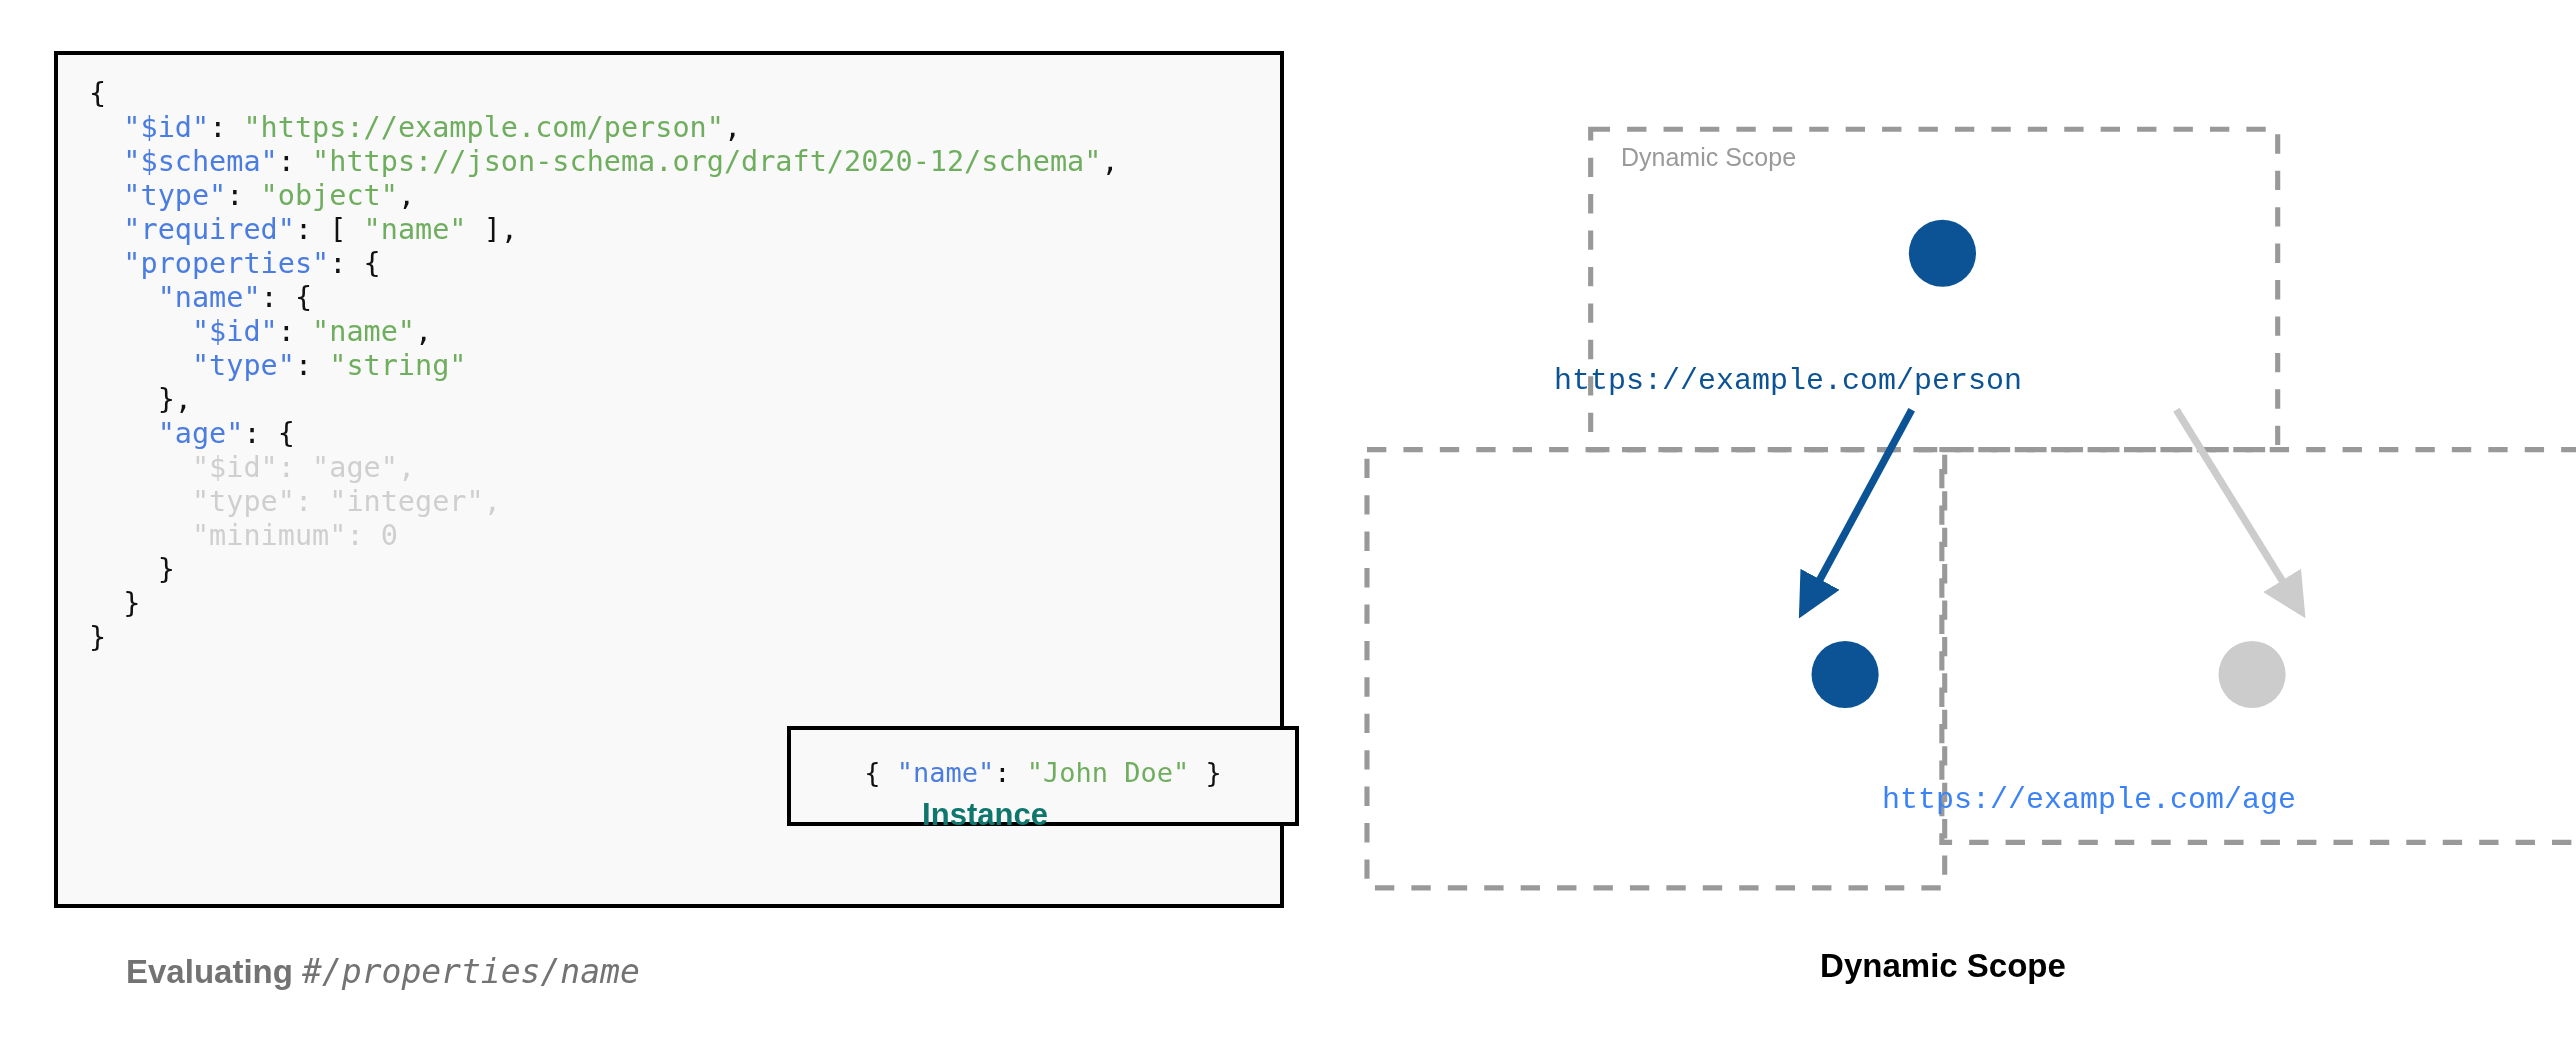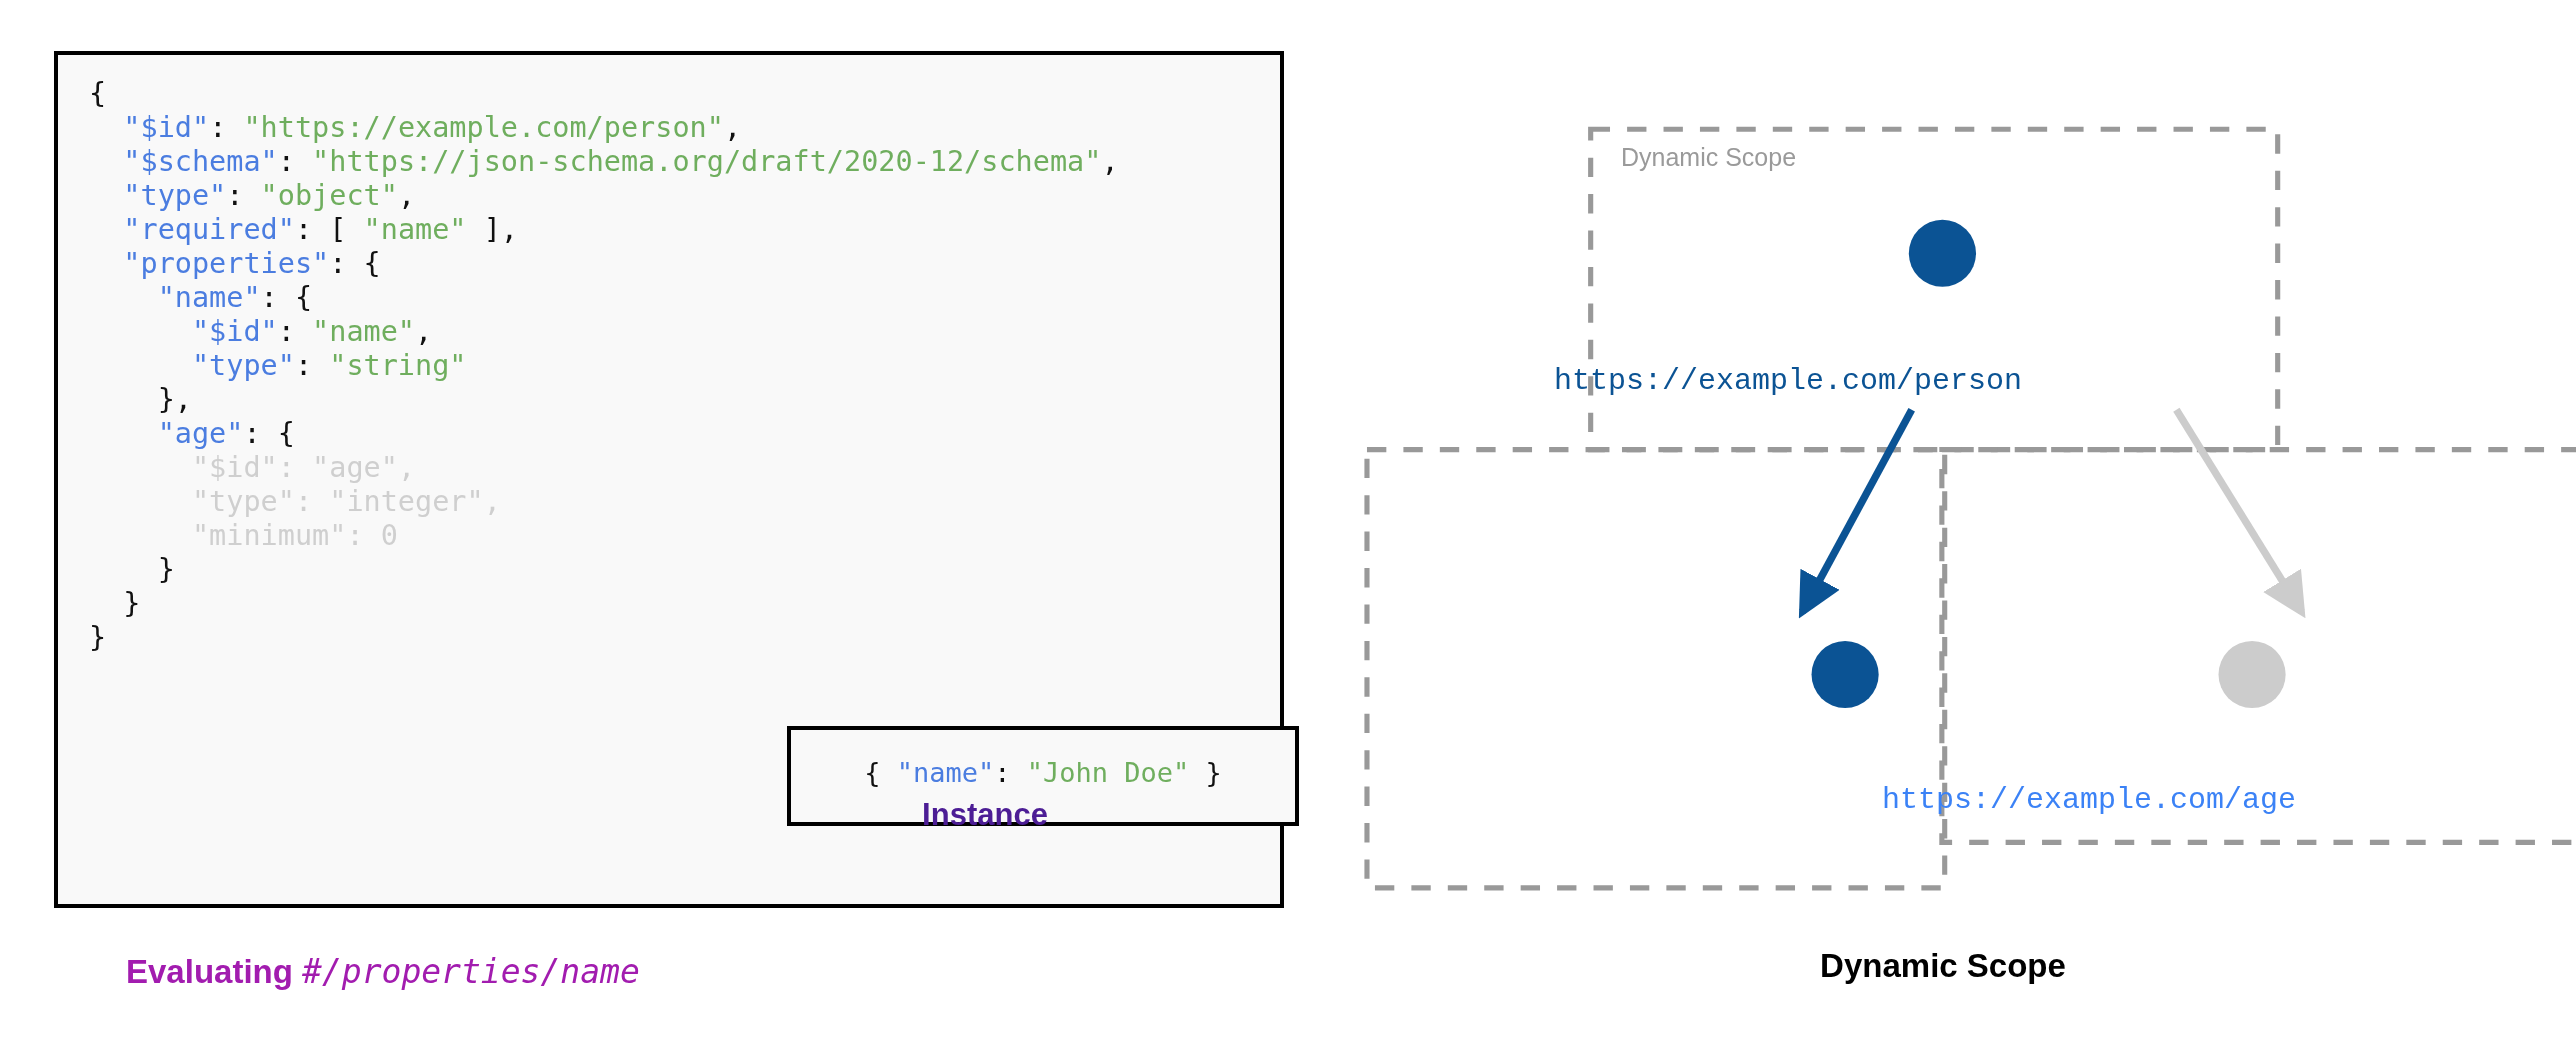--- a/index.html
+++ b/index.html
@@ -69,31 +69,31 @@
     color: #111111;
   }
   #instance-caption {
     position: absolute;
     left: 729px;
     top: 797px;
     width: 512px;
     text-align: center;
     font-size: 31px;
     font-weight: bold;
-    color: #4c1d95;
+    color: #0f766e;
     font-family: "Liberation Sans", sans-serif;
   }
 
   
   #left-caption {
     position: absolute;
     left: 126px;
     top: 952px;
     font-size: 33px;
-    color: #a21caf;
+    color: #737373;
     white-space: pre;
   }
   #left-caption .cap-bold {
     font-weight: bold;
     font-family: "Liberation Sans", sans-serif;
   }
   #left-caption .cap-mono {
     font-family: "DejaVu Sans Mono", "Liberation Mono", monospace;
     font-style: italic;
     font-weight: normal;

